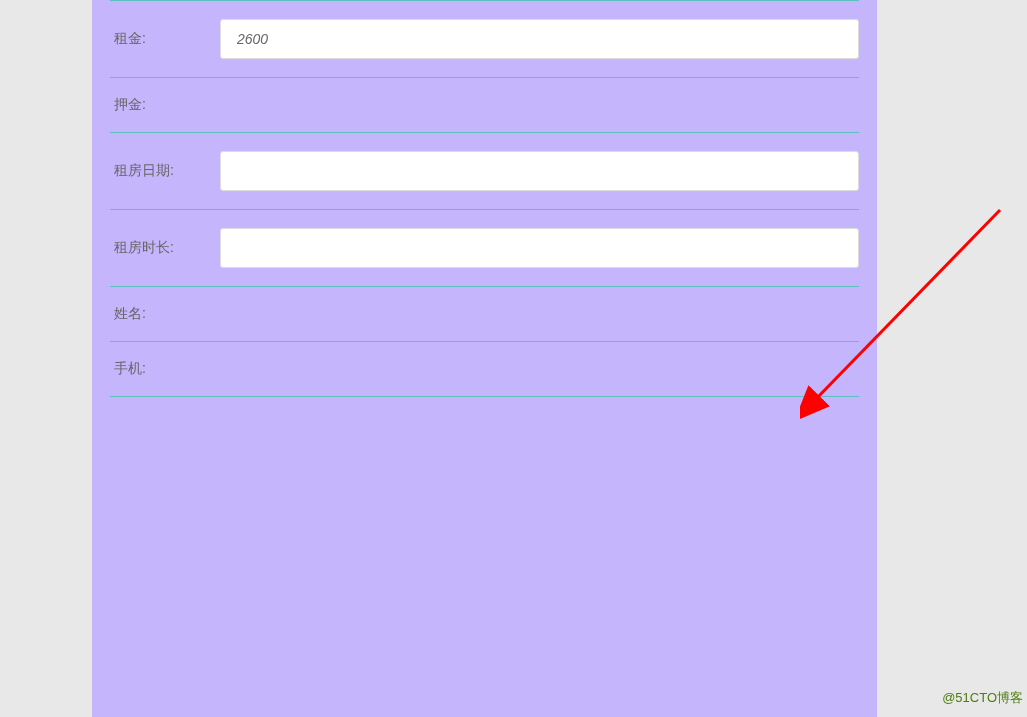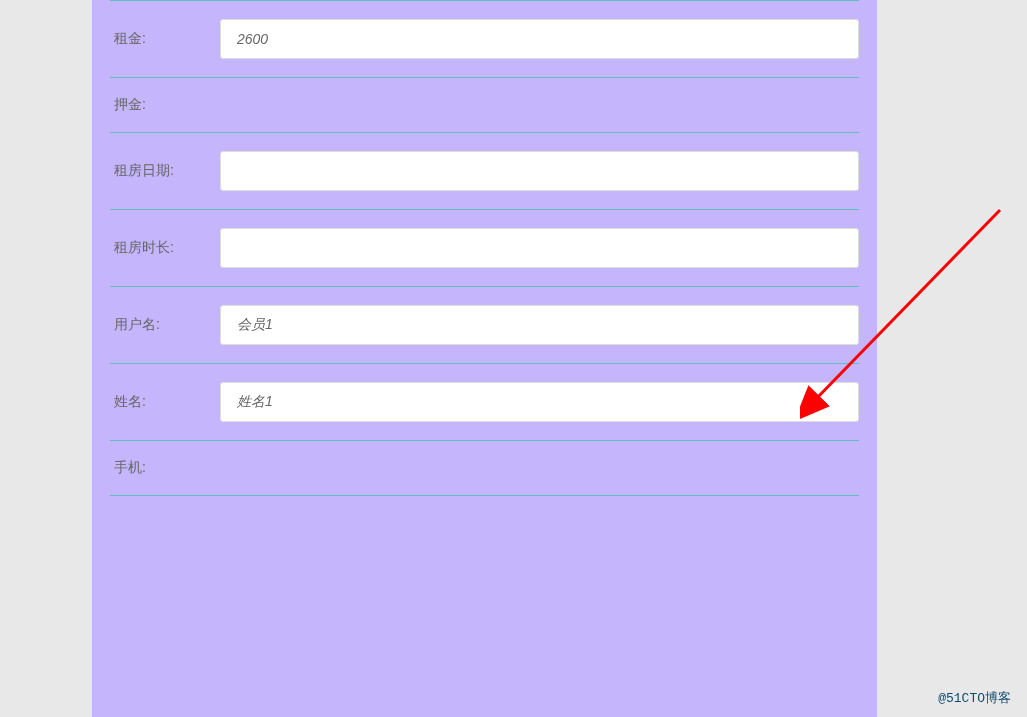--- a/index.html
+++ b/index.html
@@ -52,25 +52,25 @@
       font-style: italic;
     }
     .arrow-annotation {
       position: absolute;
       left: 800px;
       top: 200px;
       pointer-events: none;
     }
     .watermark {
       position: absolute;
-      right: 16px;
+      right: 4px;
       bottom: 10px;
       font-size: 13px;
-      color: #0c4a6e;
-      font-family: Liberation Mono, monospace;
+      color: #4d7c0f;
+      font-family: Liberation Sans, sans-serif;
     }
   </style>
 </head>
 <body>
 
 <div class="form-panel">
 
   <div class="form-row">
     <label class="form-label">租金:</label>
     <input type="text" class="form-input" value="2600" style="">
@@ -85,28 +85,23 @@
   <div class="form-row">
     <label class="form-label">租房日期:</label>
     <input type="text" class="form-input" value="" style="">
   </div>
 
   <div class="form-row">
     <label class="form-label">租房时长:</label>
     <input type="text" class="form-input" value="" style="">
   </div>
 
-  <div class="form-row">
-    <label class="form-label">用户名:</label>
-    <input type="text" class="form-input" value="会员1" style="">
-  </div>
 
   <div class="form-row">
     <label class="form-label">姓名:</label>
-    <input type="text" class="form-input" value="姓名1" style="">
   </div>
 
   <div class="form-row">
     <label class="form-label">手机:</label>
   </div>
 
 </div>
 
 <svg class="arrow-annotation" width="220" height="220" viewBox="0 0 220 220">
   <defs>

